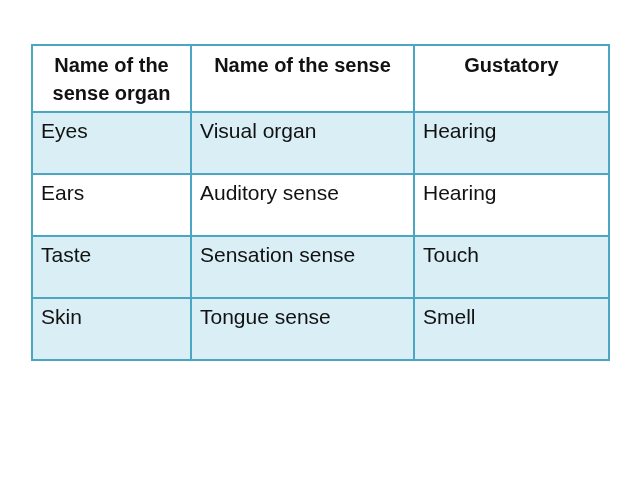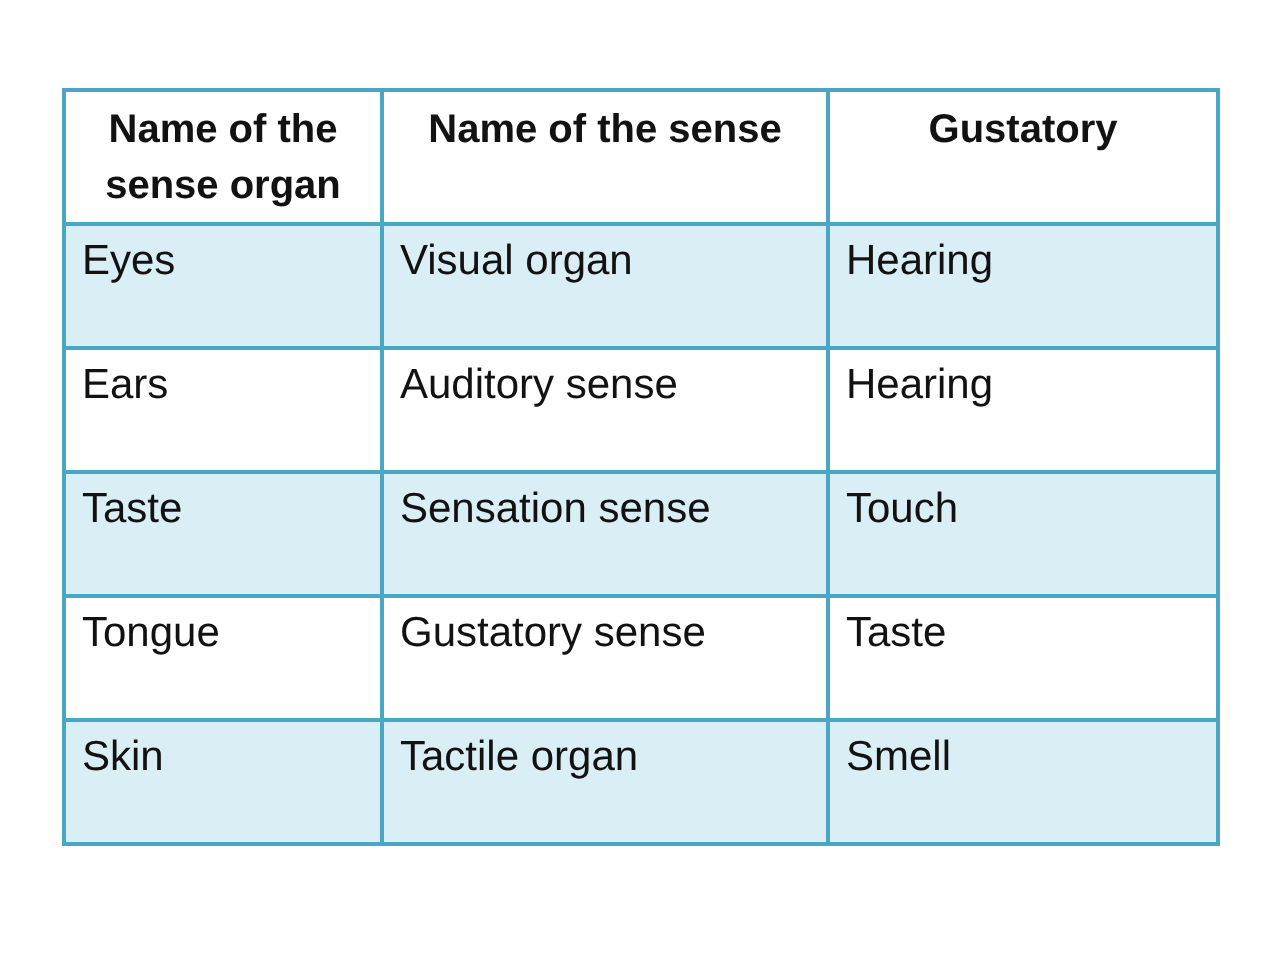--- a/index.html
+++ b/index.html
@@ -94,25 +94,20 @@
       <tr>
         <td>Ears</td>
         <td>Auditory sense</td>
         <td>Hearing</td>
       </tr>
       <tr class="band">
         <td>Taste</td>
         <td>Sensation sense</td>
         <td>Touch</td>
       </tr>
-      <tr>
-        <td>Tongue</td>
-        <td>Gustatory sense</td>
-        <td>Taste</td>
-      </tr>
       <tr class="band">
         <td>Skin</td>
-        <td>Tactile organ</td>
+        <td>Tongue sense</td>
         <td>Smell</td>
       </tr>
     </tbody>
   </table>
 </div>
 
 </body></html>

